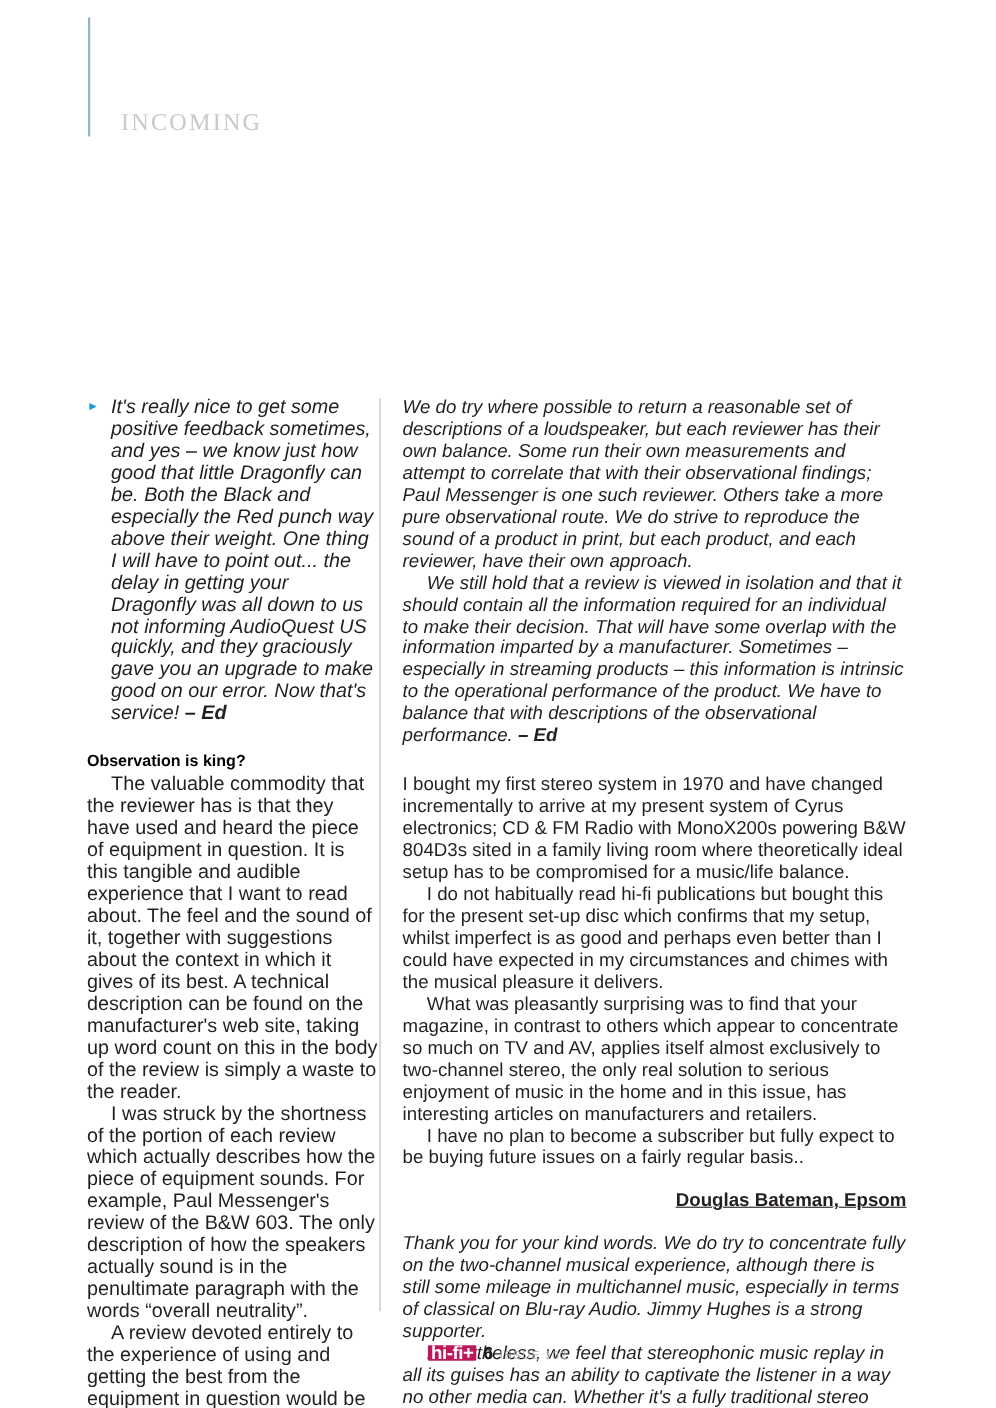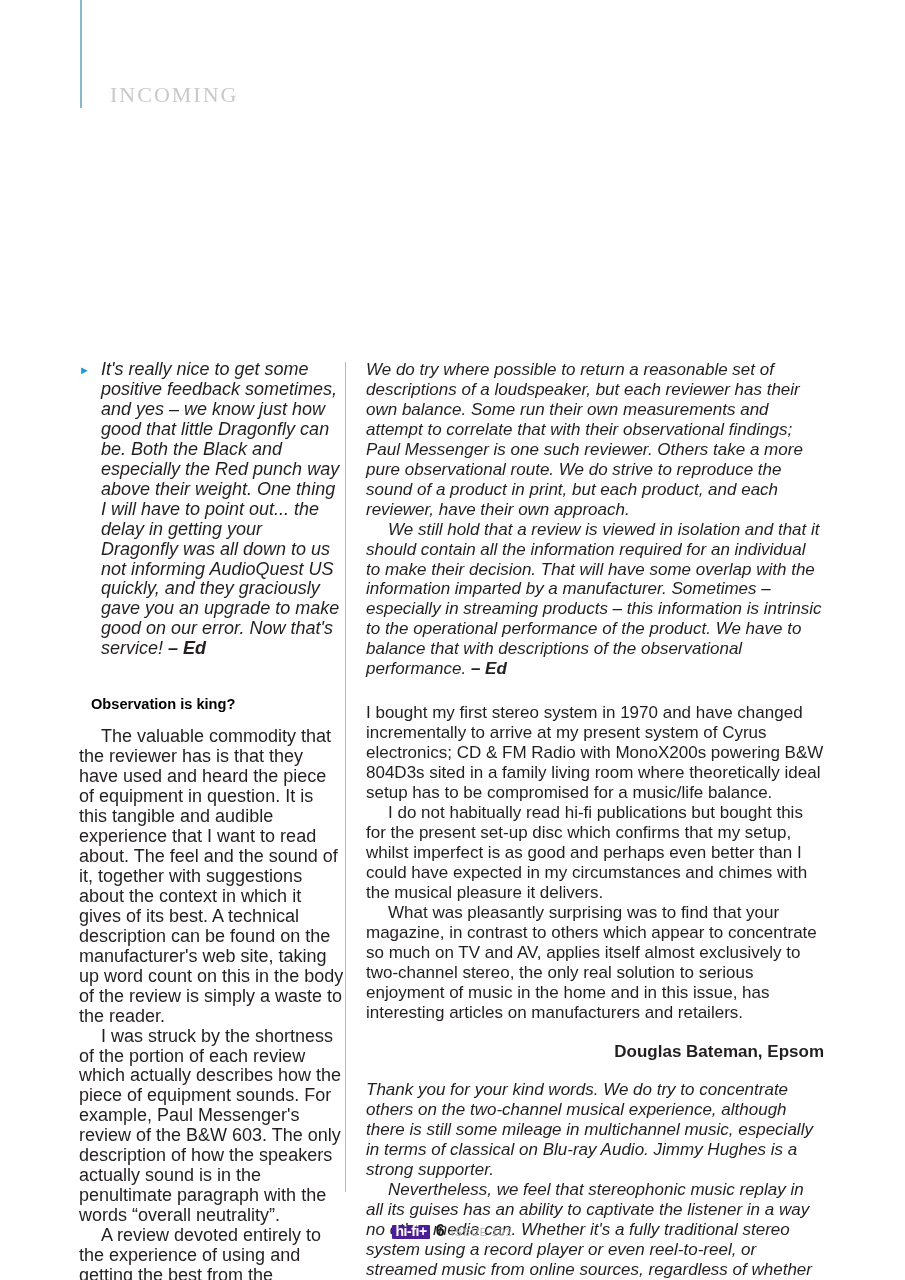--- a/index.html
+++ b/index.html
@@ -12,21 +12,21 @@
     height: 1280px;
     position: relative;
     font-family: "Liberation Sans", sans-serif;
     color: #231f20;
     overflow: hidden;
   }
 
   
   .page-header {
     position: absolute;
-    top: 0;
+    top: 16px;
     left: 0;
     width: 759px;
     height: 340px;
   }
   .header-rule {
     position: absolute;
     left: 80px;
     top: 0px;
     width: 2px;
     height: 108px;
@@ -88,28 +88,29 @@
     font-style: italic;
   }
   .indent {
     text-indent: 22px;
   }
   .sig {
     text-align: right;
     font-weight: bold;
     font-style: normal;
     margin-top: 19px;
+    text-decoration: underline;
   }
   .ed {
     font-weight: bold;
     font-style: italic;
     white-space: nowrap;
   }
   h2 {
-    margin: 12px;
+    margin: 0;
     font-size: 14.6px;
     line-height: 19.95px;
     font-weight: bold;
     color: #000000;
   }
   .spacer-head {
     height: 24px;
   }
   .spacer-para {
     height: 19px;
@@ -134,24 +135,24 @@
     top: 1222px;
     width: 905px;
     display: flex;
     justify-content: center;
     align-items: baseline;
     gap: 6px;
   }
   .logo {
     display: inline-flex;
     align-items: center;
-    background: #4c1d95;
+    background: #be185d;
     color: #ffffff;
     font-weight: bold;
-    font-size: 14px;
+    font-size: 17px;
     letter-spacing: -0.4px;
     padding: 1px 3px 2px 3px;
     border-radius: 1px;
     line-height: 11px;
   }
   .page-num {
     font-weight: bold;
     font-size: 16px;
     color: #1a1a1a;
   }
@@ -193,25 +194,26 @@
 
     <p class="ital">We do try where possible to return a reasonable set of descriptions of a loudspeaker, but each reviewer has their own balance. Some run their own measurements and attempt to correlate that with their observational findings; Paul Messenger is one such reviewer. Others take a more pure observational route. We do strive to reproduce the sound of a product in print, but each product, and each reviewer, have their own approach.</p>
     <p class="ital indent"><span>We still hold that a review is viewed in isolation and that it should contain all the information required for an individual to make their decision. That will have some overlap with the information imparted by a manufacturer. Sometimes – especially in streaming products – this information is intrinsic to the operational performance of the product. We have to balance that with descriptions of the observational performance. </span><span class="ed">– Ed</span></p>
 
     <div class="spacer-head"></div>
 
 
     <p>I bought my first stereo system in 1970 and have changed incrementally to arrive at my present system of Cyrus electronics; CD &amp; FM Radio with MonoX200s powering B&amp;W 804D3s sited in a family living room where theoretically ideal setup has to be compromised for a music/life balance.</p>
     <p class="indent">I do not habitually read hi-fi publications but bought this for the present set-up disc which confirms that my setup, whilst imperfect is as good and perhaps even better than I could have expected in my circumstances and chimes with the musical pleasure it delivers.</p>
     <p class="indent"> What was pleasantly surprising was to find that your magazine, in contrast to others which appear to concentrate so much on TV and AV, applies itself almost exclusively to two-channel stereo, the only real solution to serious enjoyment of music in the home and in this issue, has interesting articles on manufacturers and retailers.</p>
+    <p class="indent">I have no plan to become a subscriber but fully expect to be buying future issues on a fairly regular basis..</p>
     <p class="sig">Douglas Bateman, Epsom</p>
 
     <div class="spacer-para"></div>
 
-    <p class="ital">Thank you for your kind words. We do try to concentrate others on the two-channel musical experience, although there is still some mileage in multichannel music, especially in terms of classical on Blu-ray Audio. Jimmy Hughes is a strong supporter.</p>
+    <p class="ital">Thank you for your kind words. We do try to concentrate fully on the two-channel musical experience, although there is still some mileage in multichannel music, especially in terms of classical on Blu-ray Audio. Jimmy Hughes is a strong supporter.</p>
     <p class="ital indent"><span>Nevertheless, we feel that stereophonic music replay in all its guises has an ability to captivate the listener in a way no other media can. Whether it's a fully traditional stereo system using a record player or even reel-to-reel, or streamed music from online sources, regardless of whether it is played through conventional cone-and-dome loudspeakers, panel loudspeaker designs, or the latest in personal audio electronics, the feelings one gets from listening to music played well is hard to beat. </span><span class="ed">– Ed</span></p>
   </div>
 
 </div>
 
 <div class="footer">
   <span class="logo">hi-fi+</span>
   <span class="page-num">6</span>
   <span class="issue">ISSUE 102</span>
 </div>

